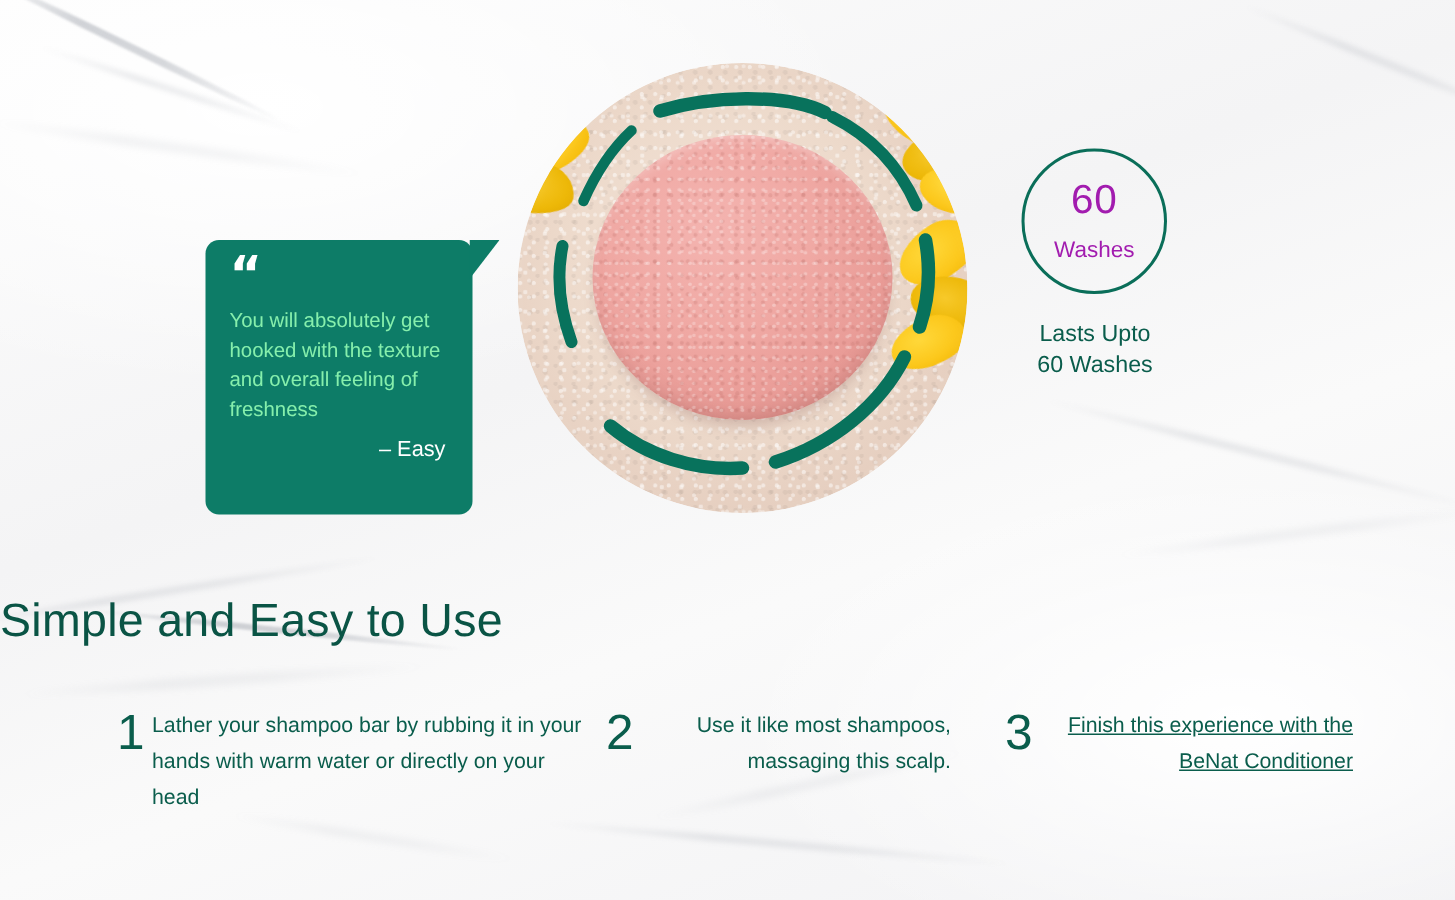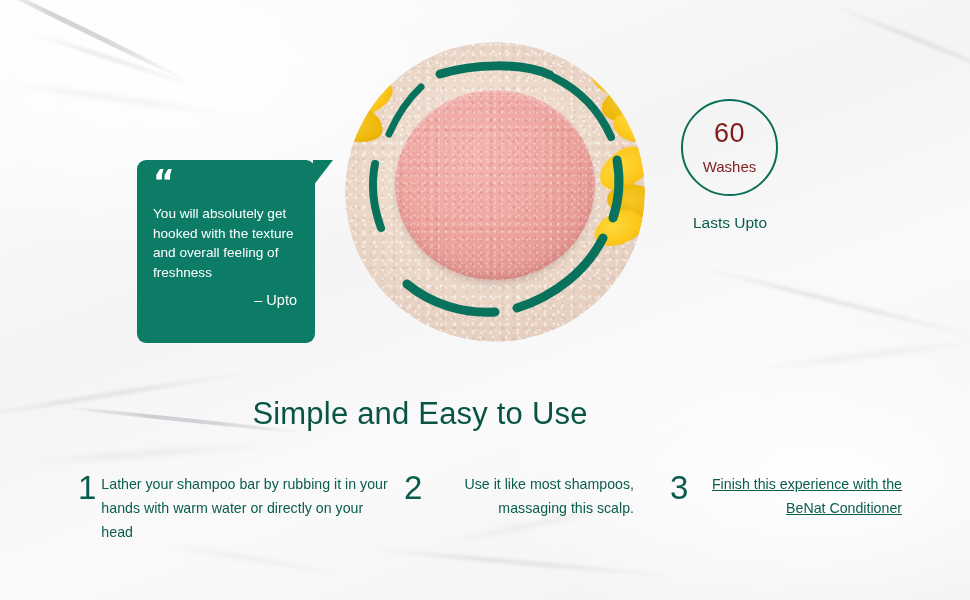--- a/index.html
+++ b/index.html
@@ -142,21 +142,21 @@
     color: #ffffff;
     font-size: 33px;
     font-weight: 700;
     line-height: 18px;
     letter-spacing: -1px;
     font-family: "DejaVu Sans", sans-serif;
     display: block;
     height: 22px;
   }
   .quote-text {
-    color: #ffffff;
+    color: #86efac;
     font-size: 13.6px;
     line-height: 19.6px;
     margin-top: 8px;
   }
   .quote-attrib {
     color: #ffffff;
     font-size: 14.5px;
     text-align: right;
     margin-top: 10px;
     padding-right: 4px;
@@ -169,21 +169,21 @@
     top: 99px;
     width: 97px;
     height: 97px;
     border: 2px solid #0a6e59;
     border-radius: 50%;
     box-sizing: border-box;
     display: flex;
     flex-direction: column;
     align-items: center;
     justify-content: center;
-    color: #7f1d1d;
+    color: #a21caf;
   }
   .badge-number {
     font-size: 27px;
     line-height: 26px;
     letter-spacing: .5px;
   }
   .badge-unit {
     font-size: 15px;
     line-height: 18px;
     margin-top: 12px;
@@ -198,21 +198,21 @@
     font-size: 15.5px;
     line-height: 21px;
   }
 
   
   #section-heading {
     position: absolute;
     left: 0;
     top: 395px;
     width: 840px;
-    text-align: center;
+    text-align: left;
     color: #0a5445;
     font-size: 31px;
     line-height: 38px;
     letter-spacing: .2px;
   }
 
   
   .step {
     position: absolute;
     display: flex;
@@ -278,32 +278,33 @@
       <path d="M258,196 C242,228 210,254 172,266" stroke="#08725c" stroke-width="9" fill="none" stroke-linecap="round"></path>
       <path d="M150,270 C118,272 86,262 62,242" stroke="#08725c" stroke-width="9" fill="none" stroke-linecap="round"></path>
       <path d="M36,186 C28,164 26,142 30,122" stroke="#08725c" stroke-width="8" fill="none" stroke-linecap="round"></path>
       <path d="M44,92 C52,74 62,58 76,45" stroke="#08725c" stroke-width="7" fill="none" stroke-linecap="round"></path>
     </svg>
   </div>
 
   <div id="quote-card">
     <span class="quote-mark">“</span>
     <div class="quote-text">You will absolutely get hooked with the texture and overall feeling of freshness</div>
-    <div class="quote-attrib">– Upto</div>
+    <div class="quote-attrib">– Easy</div>
   </div>
   <svg id="quote-tail" viewBox="0 0 20 26">
     <path d="M0,0 L20,0 L0,26 Z" fill="#0d7c67"></path>
   </svg>
 
   <div id="washes-badge">
     <div class="badge-number">60</div>
     <div class="badge-unit">Washes</div>
   </div>
   <div id="washes-caption">
     <div>Lasts Upto</div>
+    <div>60 Washes</div>
   </div>
 
   <div id="section-heading">Simple and Easy to Use</div>
 
   <div class="step" id="step-1">
     <div class="step-number">1</div>
     <div class="step-text">Lather your shampoo bar by rubbing it in your hands with warm water or directly on your head</div>
   </div>
   <div class="step" id="step-2">
     <div class="step-number">2</div>

